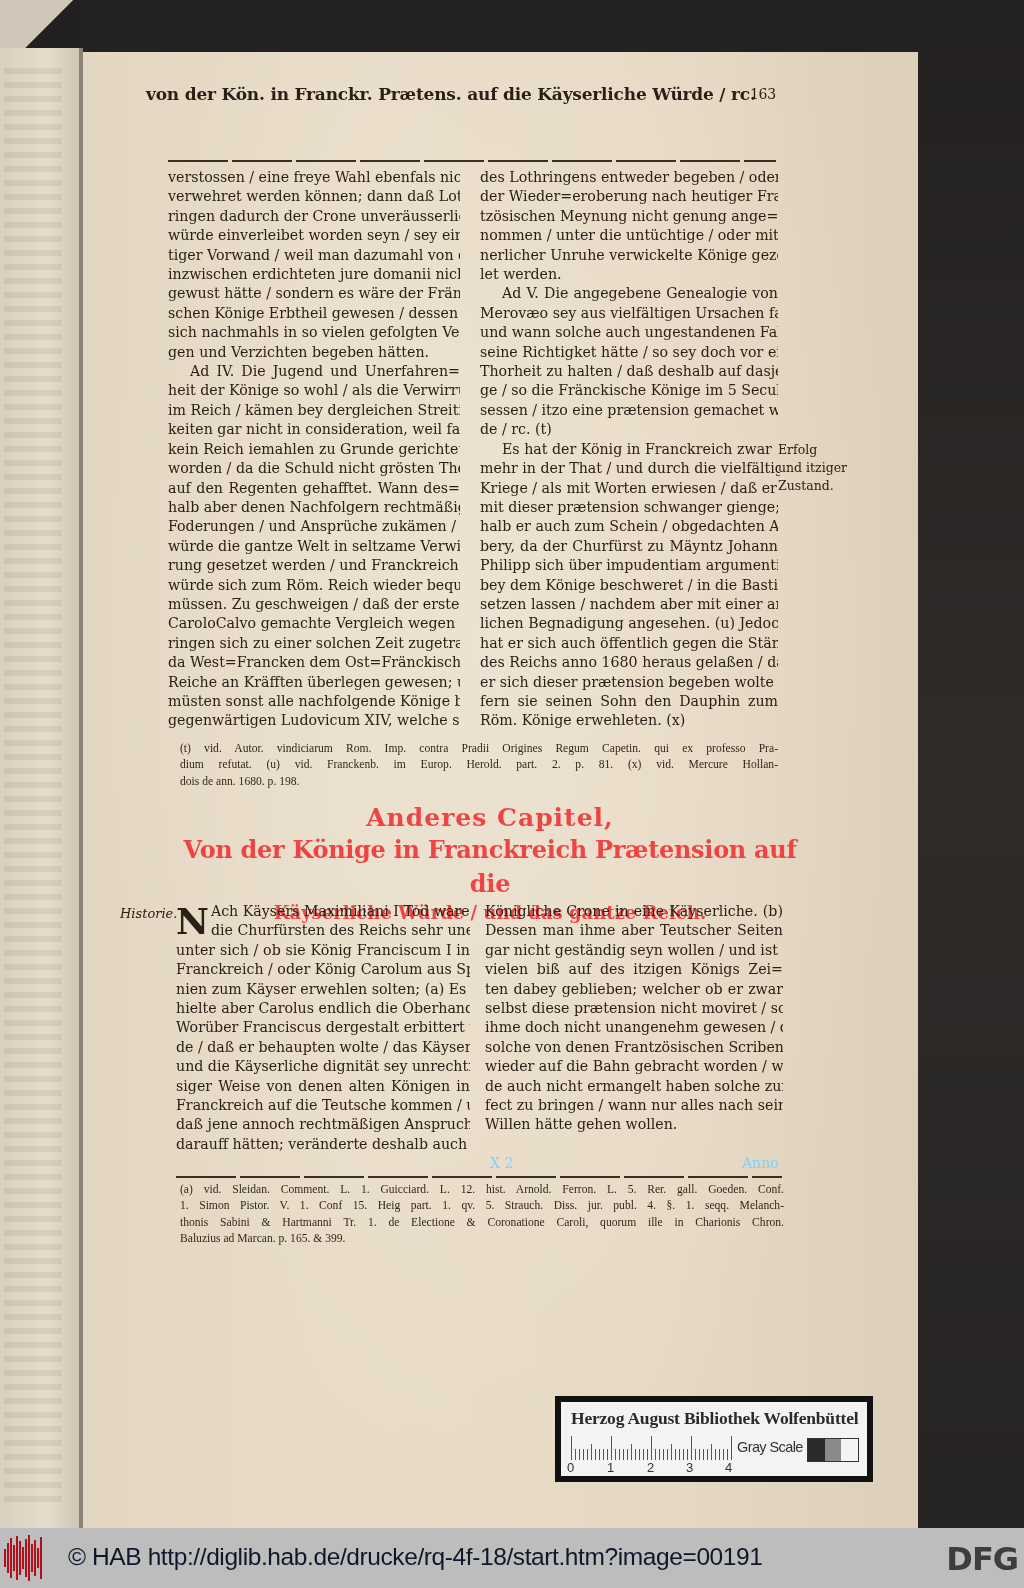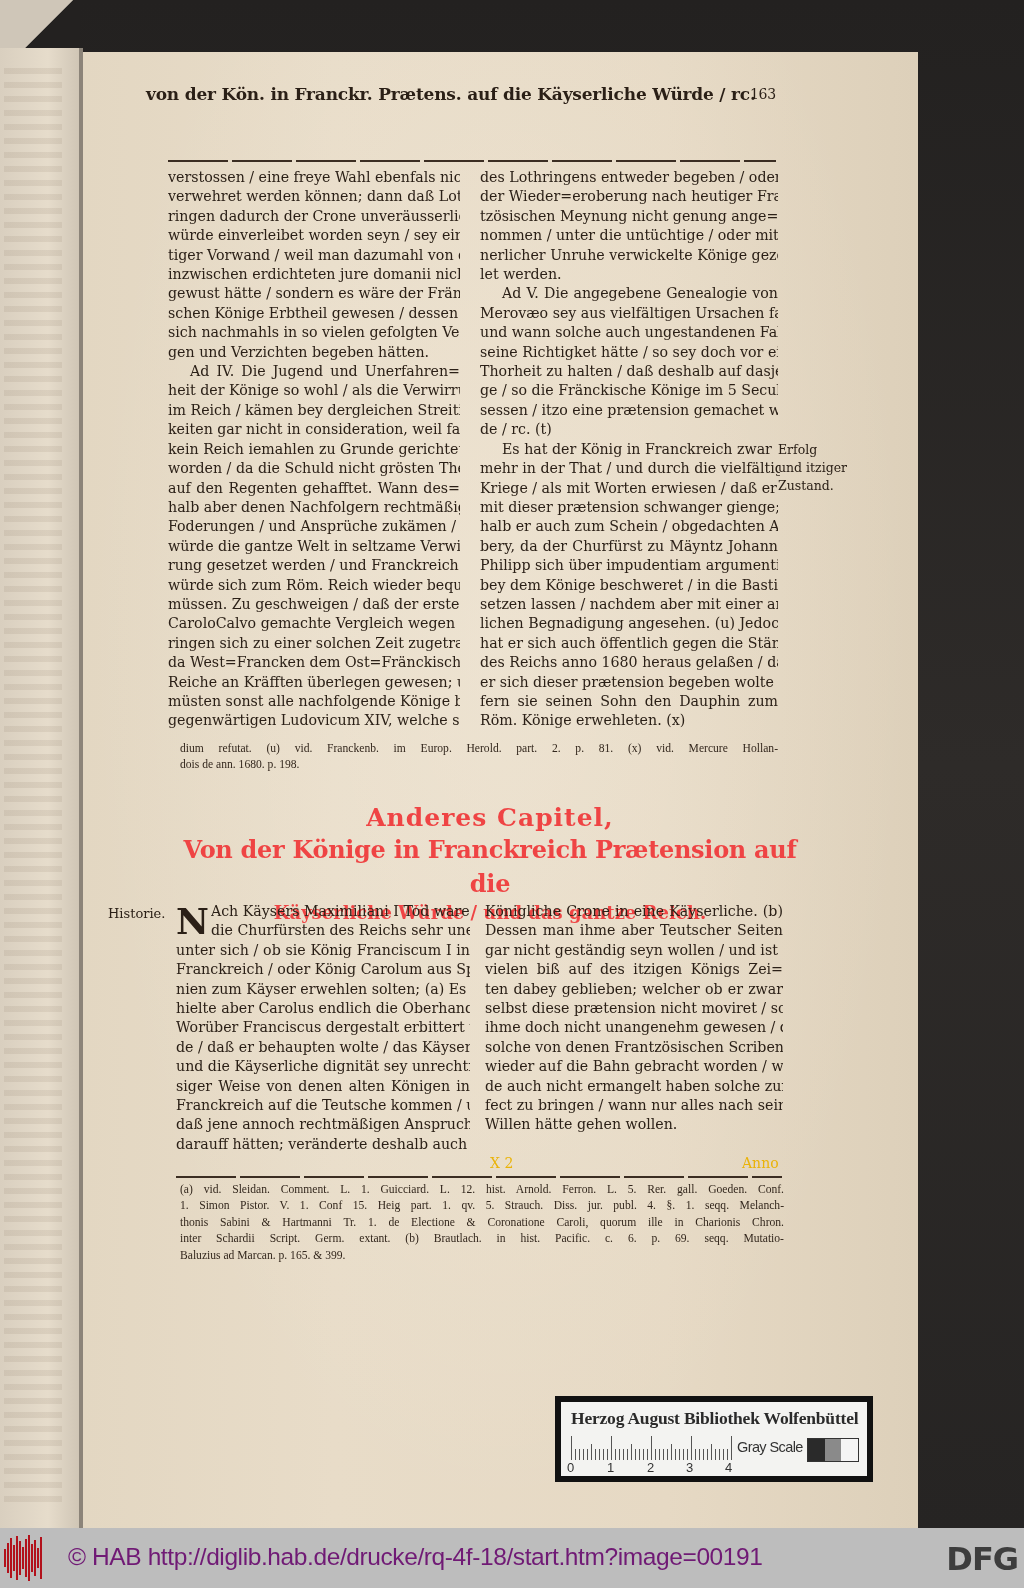--- a/index.html
+++ b/index.html
@@ -79,21 +79,21 @@
     font-family: "DejaVu Serif", serif; color: #ef4444;
   }
   .chapter-head .h1 { font-size: 25px; font-weight: bold; line-height: 30px; letter-spacing: 1px; }
   .chapter-head .h2 { font-size: 24px; font-weight: bold; line-height: 34px; letter-spacing: -0.3px; }
   .chapter-head .h3 { font-size: 18px; font-weight: bold; line-height: 24px; }
   .dropcap {
     float: left; font-size: 36px; line-height: 36px; font-weight: bold;
     margin-right: 2px; margin-top: 1px;
   }
   .signature {
-    position: absolute; font-family: "DejaVu Serif", serif; font-size: 14px; color: #eab308;
+    position: absolute; font-family: "DejaVu Serif", serif; font-size: 14px; color: #7dd3fc;
   }
   
   .card {
     position: absolute; left: 555px; top: 1396px; width: 318px; height: 86px;
     background: #111; padding: 6px;
   }
   .card-inner {
     position: relative; width: 100%; height: 100%; background: #f3f3f1;
   }
   .card-title {
@@ -121,21 +121,21 @@
     position: absolute; left: 0; top: 1528px; width: 1024px; height: 60px;
     background: #bdbdbd; display: flex; align-items: center;
   }
   .hab-logo {
     position: absolute; left: 4px; top: 6px; width: 42px; height: 48px;
     display: flex; align-items: center; gap: 1px;
   }
   .hab-logo i { display: block; width: 2px; background: #b2111b; }
   .footer-text {
     position: absolute; left: 68px; top: 15px;
-    font-family: "Liberation Sans", sans-serif; font-size: 24.5px; color: #701a75; white-space: nowrap;
+    font-family: "Liberation Sans", sans-serif; font-size: 24.5px; color: #0f172a; white-space: nowrap;
     letter-spacing: -0.4px;
   }
   .dfg-logo {
     position: absolute; right: 6px; top: 12px;
     font-family: "DejaVu Sans", sans-serif; font-weight: bold; font-size: 32px; color: #3d3d3d;
     letter-spacing: -1px;
   }
 </style>
 </head>
 <body>
@@ -219,31 +219,32 @@
     <span class="line last">Röm. Könige erwehleten. (x)</span>
   </div>
 
 <div class="margin-note" style="left:778px; top:441px;">
   <div>Erfolg</div>
   <div>und itziger</div>
   <div>Zustand.</div>
 </div>
 
 <div class="footnote" id="fn-top" style="left:180px; top:741px; width:598px;">
+    <span class="line">(t) vid. Autor. vindiciarum Rom. Imp. contra Pradii Origines Regum Capetin. qui ex professo Pra-</span>
     <span class="line">dium refutat. (u) vid. Franckenb. im Europ. Herold. part. 2. p. 81. (x) vid. Mercure Hollan-</span>
     <span class="line last">dois de ann. 1680. p. 198.</span>
   </div>
 
 <div class="chapter-head" style="top:803px;">
   <div class="h1">Anderes Capitel,</div>
   <div class="h2">Von der Könige in Franckreich Prætension auf die</div>
   <div class="h3">Käyserliche Würde / und das gantze Reich.</div>
 </div>
 
-<div class="margin-note" style="left:108px; top:905px; font-size:13px;">Historie.</div>
+<div class="margin-note" style="left:120px; top:905px; font-size:13px;font-style:italic;">Historie.</div>
 
 <div class="col" style="left:176px; top:902px; width:294px;">
   <span class="dropcap">N</span>
   <div id="col-bl">
       <span class="line" style="padding-left: 0px;">Ach Käysers Maximiliani I Tod waren</span>
       <span class="line" style="padding-left: 0px;">die Churfürsten des Reichs sehr uneinig</span>
       <span class="line">unter sich / ob sie König Franciscum I in</span>
       <span class="line">Franckreich / oder König Carolum aus Spa=</span>
       <span class="line">nien zum Käyser erwehlen solten; (a) Es be=</span>
       <span class="line">hielte aber Carolus endlich die Oberhand.</span>
@@ -273,21 +274,20 @@
   </div>
 
 <div class="signature" style="left:490px; top:1155px;">X 2</div>
 <div class="signature" style="left:742px; top:1155px;">Anno</div>
 <div class="rule" style="left:176px; top:1176px; width:606px;"></div>
 
 <div class="footnote" id="fn-bot" style="left:180px; top:1182px; width:604px;">
     <span class="line">(a) vid. Sleidan. Comment. L. 1. Guicciard. L. 12. hist. Arnold. Ferron. L. 5. Rer. gall. Goeden. Conf.</span>
     <span class="line">1. Simon Pistor. V. 1. Conf 15. Heig part. 1. qv. 5. Strauch. Diss. jur. publ. 4. §. 1. seqq. Melanch-</span>
     <span class="line">thonis Sabini &amp; Hartmanni Tr. 1. de Electione &amp; Coronatione Caroli, quorum ille in Charionis Chron.</span>
-    <span class="line">inter Schardii Script. Germ. extant. (b) Brautlach. in hist. Pacific. c. 6. p. 69. seqq. Mutatio-</span>
     <span class="line last">Baluzius ad Marcan. p. 165. &amp; 399.</span>
   </div>
 
 <div class="card">
   <div class="card-inner">
     <div class="card-title">Herzog August Bibliothek Wolfenbüttel</div>
     <div class="ruler" id="ruler">
         <div class="tick" style="left: 0px; height: 24px;"></div>
         <div class="tick" style="left: 4px; height: 11px;"></div>
         <div class="tick" style="left: 8px; height: 11px;"></div>

